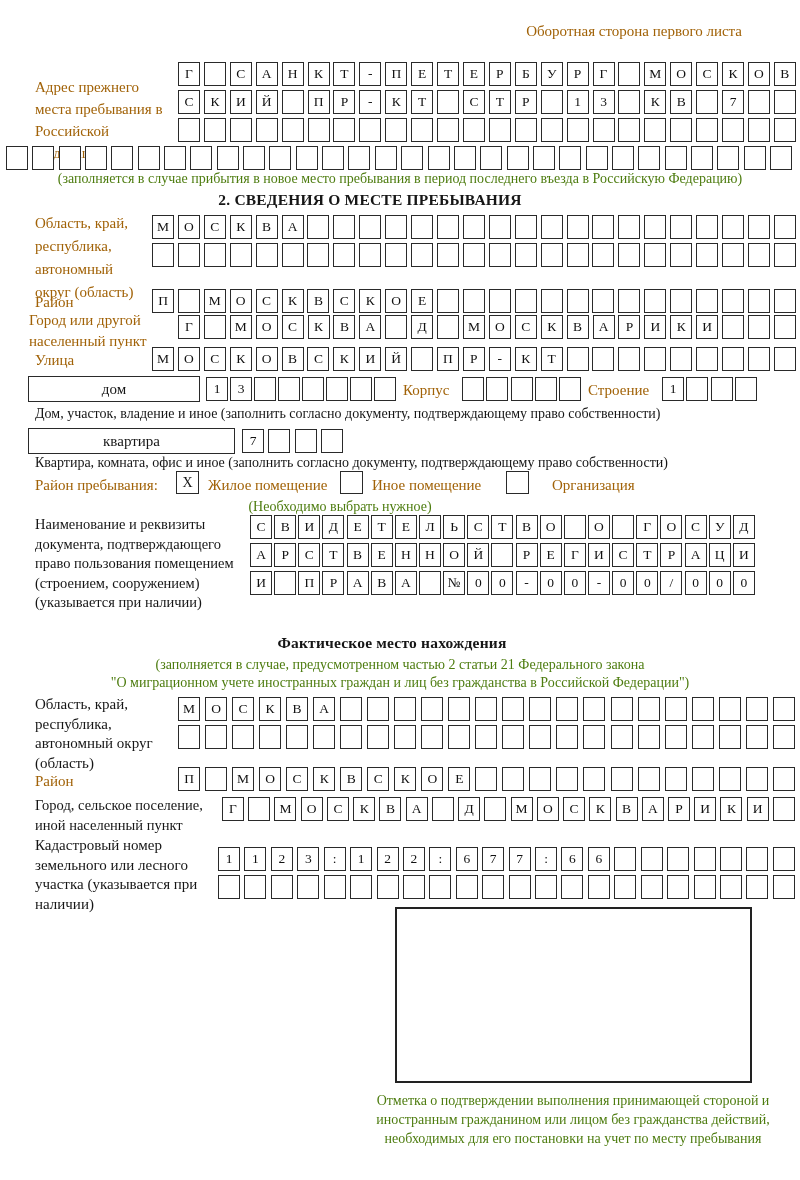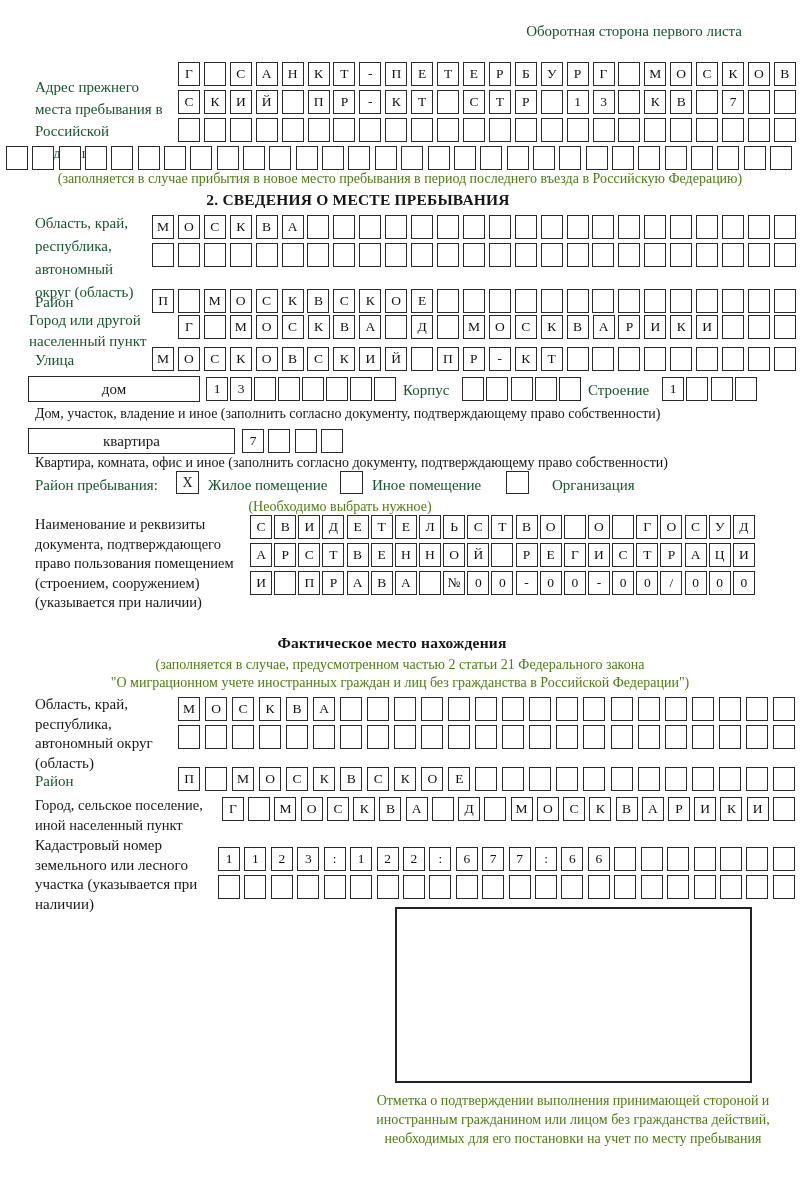--- a/index.html
+++ b/index.html
@@ -3,21 +3,21 @@
 <meta charset="utf-8">
 <style>
   html,body{margin:0;padding:0;}
   body{
     width:800px;height:1180px;background:#ffffff;
     font-family:"Liberation Serif","DejaVu Serif",serif;
     color:#161616;
   }
   .page{position:relative;width:800px;height:1180px;overflow:hidden;background:#fff;}
   .abs{position:absolute;}
-  .lbl{font-size:15px;line-height:22px;color:#14532d;}
+  .lbl{font-size:15px;line-height:22px;color:#a16207;}
   .small-lbl{font-size:14.5px;line-height:19.5px;}
   .note{font-size:14px;text-align:center;color:#4d7c0f;}
   .title{font-weight:bold;font-size:15.5px;text-align:center;letter-spacing:.2px;}
   .cells{display:flex;justify-content:space-between;}
   .cell{
     box-sizing:border-box;width:22px;height:24px;flex:0 0 22px;
     border:1.5px solid #2a2a2a;background:#fff;
     display:flex;align-items:center;justify-content:center;
     font-size:13.5px;font-family:"Liberation Serif","DejaVu Serif",serif;color:#111;
   }
@@ -144,21 +144,21 @@
       <span class="cell"></span>
       <span class="cell"></span>
       <span class="cell"></span>
       <span class="cell"></span>
       <span class="cell"></span>
       <span class="cell"></span>
       <span class="cell"></span>
     </div>
   <div class="abs note" style="top:171px;left:0;width:800px;">(заполняется в случае прибытия в новое место пребывания в период последнего въезда в Российскую Федерацию)</div>
 
-  <div class="abs title" style="top:191px;left:0;width:716px;">2. СВЕДЕНИЯ О МЕСТЕ ПРЕБЫВАНИЯ</div>
+  <div class="abs title" style="top:191px;left:12px;width:716px;">2. СВЕДЕНИЯ О МЕСТЕ ПРЕБЫВАНИЯ</div>
 
   <div class="abs lbl" style="top:212px;left:35px;width:115px;line-height:23px;">Область, край, республика, автономный округ (область)</div>
   <div class="abs cells" style="top:215px;left:152px;width:644px;">
       <span class="cell">М</span>
       <span class="cell">О</span>
       <span class="cell">С</span>
       <span class="cell">К</span>
       <span class="cell">В</span>
       <span class="cell">А</span>
       <span class="cell"></span>

